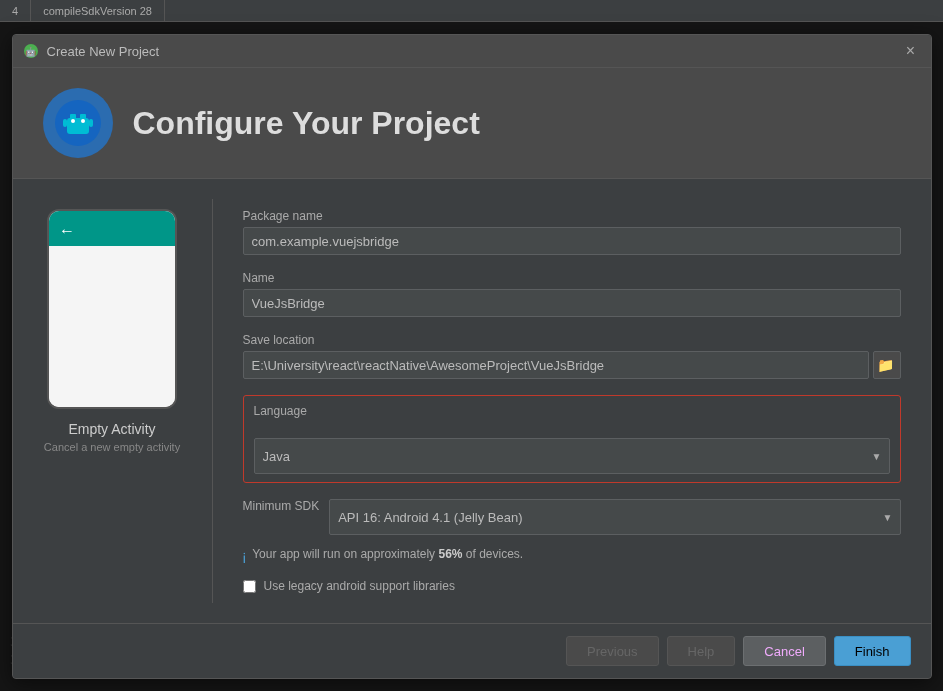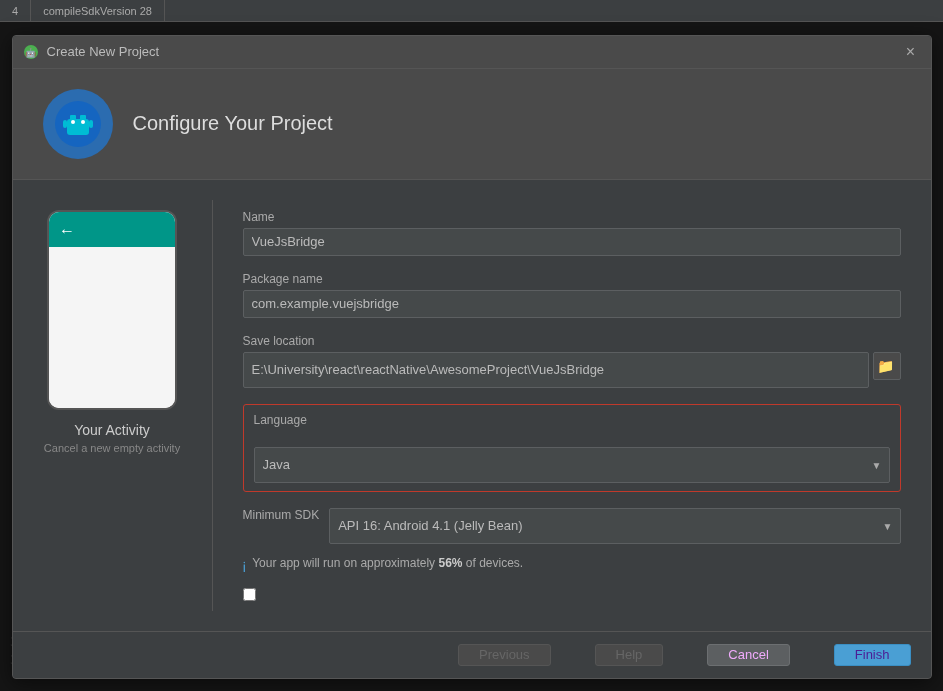--- a/index.html
+++ b/index.html
@@ -135,23 +135,23 @@
       height: 70px;
       border-radius: 50%;
       background: #2b6cb0;
       display: flex;
       align-items: center;
       justify-content: center;
       flex-shrink: 0;
     }
 
     .dialog-header-title {
-      font-size: 20px;
+      font-size: 32px;
       color: #ddd;
-      font-weight: 400;
+      font-weight: 700;
       text-align: center;
     }
 
     
     .dialog-body {
       display: flex;
       padding: 20px 0;
       min-height: 400px;
     }
 
@@ -239,21 +239,21 @@
       outline: none;
     }
 
     .save-location-container {
       display: flex;
       gap: 4px;
     }
 
     .save-location-input {
       flex: 1;
-      height: 36px;
+      height: 28px;
       background: #45494a;
       border: 1px solid #5c5f61;
       border-radius: 2px;
       color: #bbb;
       padding: 0 8px;
       font-size: 13px;
       outline: none;
     }
 
     .folder-btn {
@@ -400,38 +400,37 @@
       justify-content: flex-end;
       align-items: center;
       gap: 8px;
       padding: 12px 20px;
       border-top: 1px solid #555;
       background: #3c3f41;
       border-radius: 0 0 4px 4px;
     }
 
     .btn {
-      height: 22px;
+      height: 30px;
       padding: 0 20px;
       border: none;
       border-radius: 3px;
       cursor: pointer;
       font-size: 13px;
-      margin-left: 36px;
     }
 
     .btn-default {
       background: #5c5f61;
       color: #f0abfc;
       border: 1px solid #6c6f71;
     }
 
     .btn-primary {
       background: #4a9fd4;
-      color: #4c1d95;
+      color: #000000;
       border: 1px solid #3a8fc4;
     }
 
     .btn-disabled {
       background: #4a4a4a;
       color: #666;
       border: 1px solid #555;
       cursor: default;
     }
   </style>
@@ -492,38 +491,38 @@
 
     <div class="dialog-body">
 
       <div class="left-panel">
         <div class="phone-preview">
           <div class="phone-topbar">
             <span class="phone-back-arrow">←</span>
           </div>
           <div class="phone-content"></div>
         </div>
-        <div class="activity-label">Your Activity</div>
+        <div class="activity-label">Empty Activity</div>
         <div class="activity-sublabel">Cancel a new empty activity</div>
       </div>
 
       <div class="right-panel">
+
+        <div class="form-group">
+          <label class="form-label">
+            <span>Package name</span>
+          </label>
+          <input type="text" class="form-input" value="com.example.vuejsbridge" style="">
+        </div>
 
         <div class="form-group">
           <label class="form-label">
             <span>Name</span>
           </label>
           <input type="text" class="form-input" value="VueJsBridge" style="">
-        </div>
-
-        <div class="form-group">
-          <label class="form-label">
-            <span>Package name</span>
-          </label>
-          <input type="text" class="form-input" value="com.example.vuejsbridge" style="">
         </div>
 
         <div class="form-group">
           <label class="form-label">
             <span>Save location</span>
           </label>
           <div class="save-location-container">
             <input type="text" class="save-location-input" value="E:\University\react\reactNative\AwesomeProject\VueJsBridge" style="">
             <button class="folder-btn">
               <span>📁</span>
@@ -554,20 +553,21 @@
 
         <div class="hint-row">
           <span class="hint-icon">ℹ</span>
           <span class="hint-text">
             <span>Your app will run on approximately </span><strong>56%</strong><span> of devices.</span>
           </span>
         </div>
 
         <div class="checkbox-row" style="margin-top: 12px;">
           <input type="checkbox" style="">
+          <span class="checkbox-label">Use legacy android support libraries</span>
         </div>
 
       </div>
     </div>
 
     <div class="dialog-footer">
       <button class="btn btn-disabled">Previous</button>
       <button class="btn btn-disabled">Help</button>
       <button class="btn btn-default">Cancel</button>
       <button class="btn btn-primary">Finish</button>

